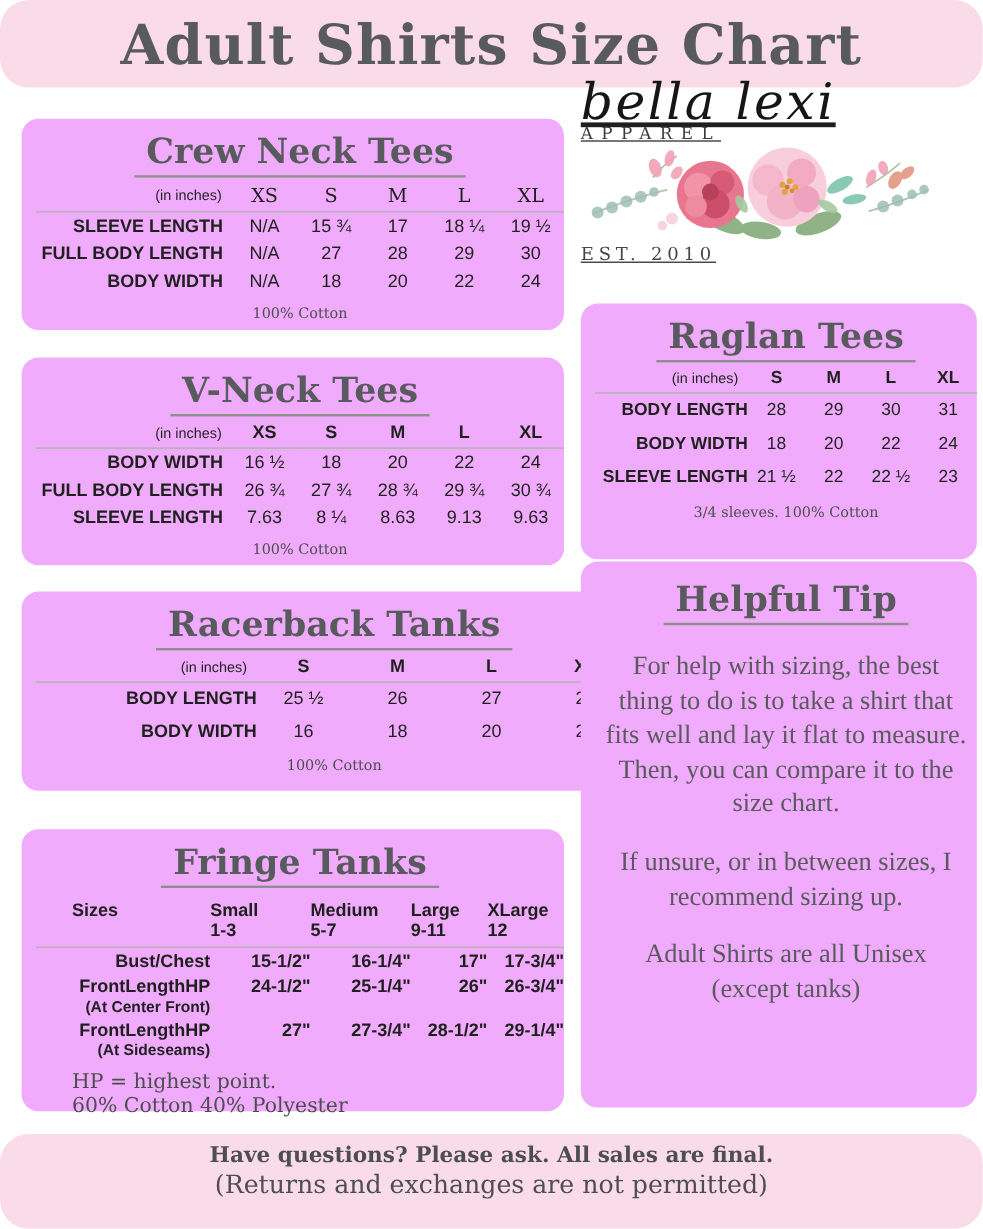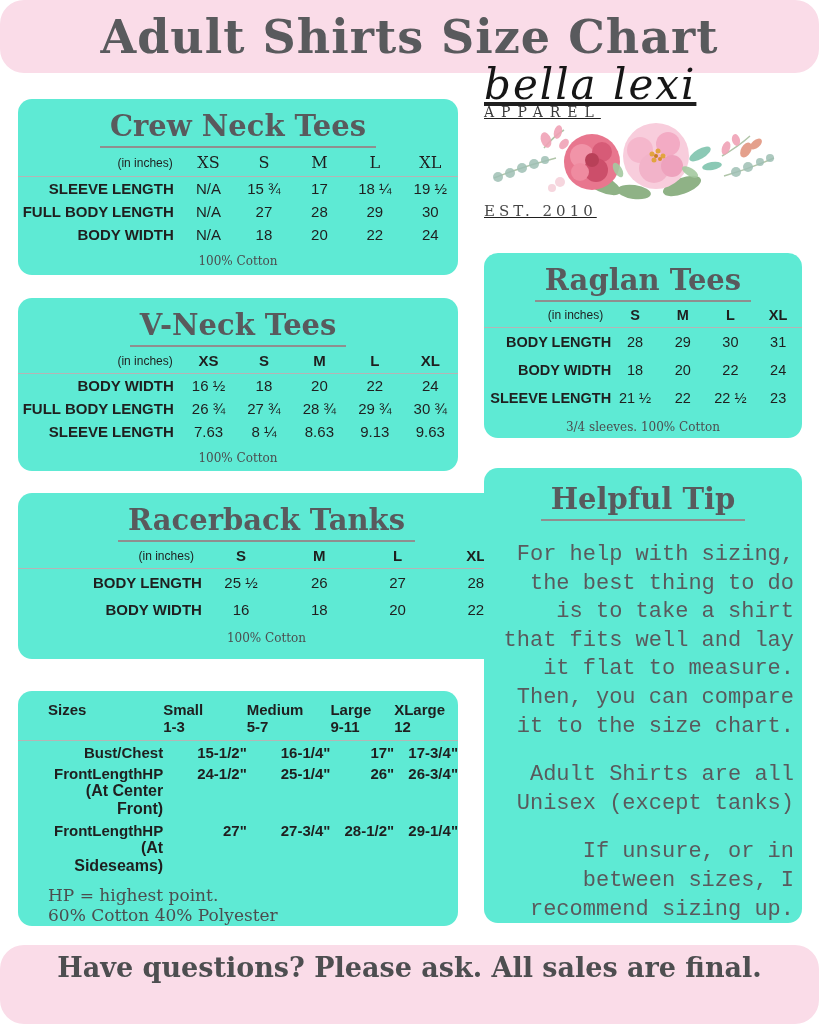--- a/index.html
+++ b/index.html
@@ -4,29 +4,29 @@
 <style>
   html,body{margin:0;padding:0;}
   body{
     width:819px;height:1024px;position:relative;overflow:hidden;
     background:#ffffff;font-family:"Liberation Sans",sans-serif;color:#1f1f1f;
   }
   .band{position:absolute;left:0;width:819px;background:#fadce8;border-radius:24px;}
   .band-top{top:0;height:73px;display:flex;align-items:center;justify-content:center;}
   .page-title{font-family:"DejaVu Serif",serif;font-weight:700;font-size:46px;color:#595a5d;letter-spacing:1px;margin:0;}
   .band-bottom{top:945px;height:79px;text-align:center;color:#4d4e50;}
-  .footer-l1{font-family:"DejaVu Serif",serif;font-weight:700;font-size:27px;margin-top:7px;}
+  .footer-l1{font-family:"DejaVu Serif",serif;font-weight:700;font-size:18px;margin-top:7px;}
   .footer-l2{font-family:"DejaVu Serif",serif;font-size:21px;margin-top:2px;}
 
-  .box{position:absolute;background:#5eead4;border-radius:14px;}
+  .box{position:absolute;background:#f0abfc;border-radius:14px;padding-left:12px;}
   #crew  {left:18px; top:99px;  width:440px;height:176px;}
   #vneck {left:18px; top:298px; width:440px;height:173px;}
   #racer {left:18px; top:493px; width:497px;height:166px;}
   #fringe{left:18px; top:691px; width:440px;height:235px;}
-  #raglan{left:484px;top:253px; width:318px;height:185px;}
+  #raglan{left:484px;top:253px; width:318px;height:213px;}
   #tip   {left:484px;top:468px; width:318px;height:455px;text-align:center;color:#595a5d;}
 
   .box-title{margin:10px 0 4px;text-align:center;font-size:29px;font-weight:700;color:#595a5d;font-family:"DejaVu Serif",serif;}
   .box-title .u{display:inline-block;border-bottom:2px solid #8f8f8f;padding:0 10px 3px;}
 
   table.size-table{width:100%;border-collapse:collapse;font-size:15px;}
   table.size-table thead th{border-bottom:1px solid #b5b5b5;padding:1px 0 4px;font-weight:700;text-align:center;}
   table.size-table th.unit{font-weight:400;font-size:12px;text-align:right;padding-right:8px;color:#1f1f1f;}
   table.size-table th.slab-head{font-family:"DejaVu Serif",serif;font-weight:400;font-size:16px;}
   table.size-table td{text-align:center;padding:3px 0;}
@@ -38,26 +38,26 @@
   .c-label4{width:37%;} .c-size4{width:15.75%;}
   .c-labelr{width:40%;} .c-sizer{width:15%;}
 
   .footnote{text-align:center;font-family:"DejaVu Serif",serif;font-size:12px;color:#4c4d4f;margin-top:8px;}
 
   table.fringe-table{width:100%;border-collapse:collapse;font-size:15px;font-weight:700;margin-top:8px;}
   table.fringe-table th{text-align:left;vertical-align:top;border-bottom:1px solid #b5b5b5;padding:2px 0 5px;}
   table.fringe-table th .range{font-weight:700;}
   table.fringe-table td{text-align:right;vertical-align:top;padding:3px 0 1px;}
   table.fringe-table .firstcol{padding-left:30px;}
-  table.fringe-table .sub{font-size:16px;}
+  table.fringe-table .sub{font-size:13px;}
   .f-label{width:33%;} .f-s{width:19%;} .f-m{width:19%;} .f-l{width:14.5%;} .f-xl{width:14.5%;}
   .fringe-notes{display:flex;justify-content:space-between;font-family:"DejaVu Serif",serif;font-size:17px;color:#4c4d4f;margin-top:9px;padding:0 62px 0 30px;flex-direction:column;}
 
   #tip .box-title{margin-top:14px;}
-  #tip p{font-family:Liberation Mono, monospace;font-size:22px;line-height:1.3;margin:20px 8px 0;white-space:pre-wrap;text-align:right;}
+  #tip p{font-family:Liberation Serif, serif;font-size:22px;line-height:1.3;margin:20px 8px 0;white-space:pre-wrap;}
 
   #logo{position:absolute;left:484px;top:60px;width:318px;height:174px;text-decoration:underline;}
   .brand{font-family:"DejaVu Serif",serif;font-style:italic;font-size:42px;color:#161616;letter-spacing:2px;line-height:1.1;margin-top:2px;}
   .brand-sub{font-family:"DejaVu Serif",serif;font-size:14px;letter-spacing:7px;color:#3b3b3b;margin-top:-4px;}
   .brand-est{font-family:"DejaVu Serif",serif;font-size:15px;letter-spacing:4px;color:#474747;margin-top:-2px;}
   .flowers{margin-top:-6px;}
 </style>
 </head>
 <body>
 
@@ -200,20 +200,21 @@
         <td>18</td>
         <td>20</td>
         <td>22</td>
       </tr>
     </tbody>
   </table>
   <div class="footnote">100% Cotton</div>
 </section>
 
 <section class="box" id="fringe">
+  <h2 class="box-title"><span class="u">Fringe Tanks</span></h2>
   <table class="fringe-table">
     <colgroup>
         <col class="f-label">
         <col class="f-s">
         <col class="f-m">
         <col class="f-l">
         <col class="f-xl">
       </colgroup>
     <thead>
       <tr>
@@ -394,19 +395,20 @@
         <td>23</td>
       </tr>
     </tbody>
   </table>
   <div class="footnote">3/4 sleeves. 100% Cotton</div>
 </section>
 
 <section class="box" id="tip">
   <h2 class="box-title"><span class="u">Helpful Tip</span></h2>
   <p>For help with sizing, the best thing to do is to take a shirt that fits well and lay it flat to measure.  Then, you can compare it to the size chart.</p>
+  <p>If unsure, or in between sizes, I recommend sizing up.</p>
   <p>Adult Shirts are all Unisex (except tanks)</p>
-  <p>If unsure, or in between sizes, I recommend sizing up.</p>
 </section>
 
 <footer class="band band-bottom">
   <div class="footer-l1">Have questions? Please ask. All sales are final.</div>
+  <div class="footer-l2">(Returns and exchanges are not permitted)</div>
 </footer>
 
 </body></html>

